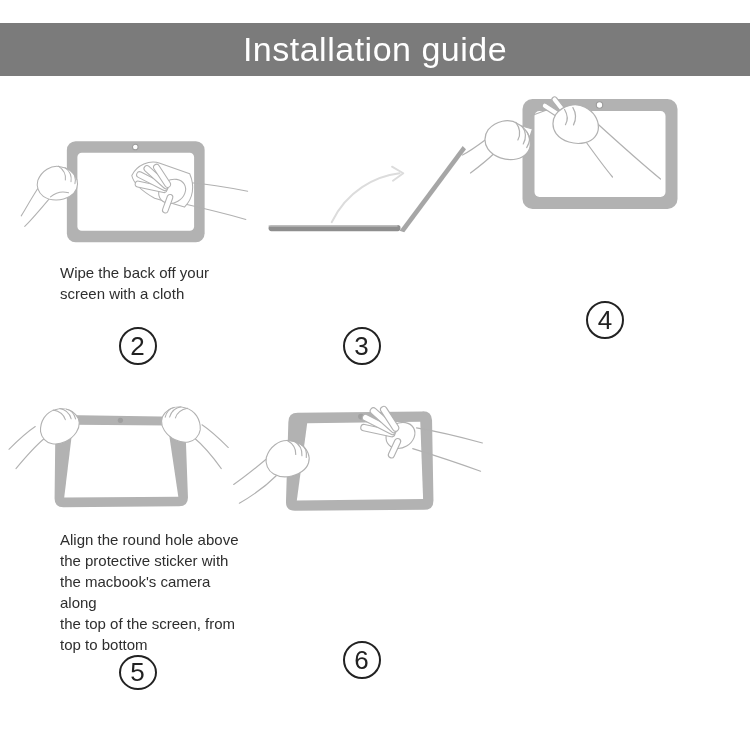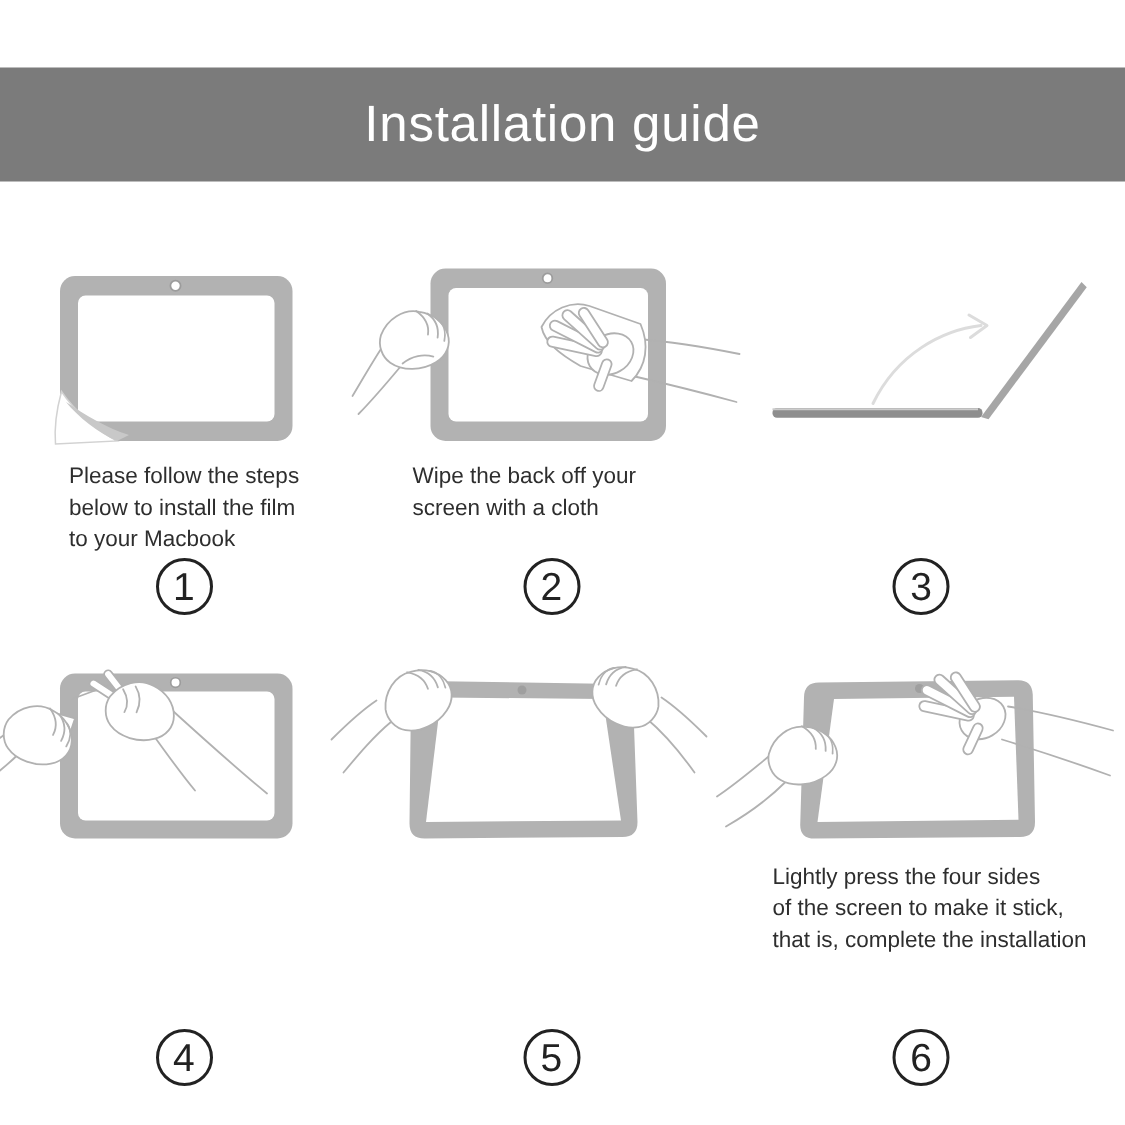--- a/index.html
+++ b/index.html
@@ -2,21 +2,21 @@
 <html style="--header-bg: #7b7b7b; --header-text: #ffffff; --bezel: #b2b2b2; --line: #b1b1b1; --caption-text: #2e2e2e; --number-color: #222222; --laptop-base: #8e8e8e; --laptop-screen: #a6a6a6;"><head>
 <meta charset="utf-8">
 <style>
   html,body{margin:0;padding:0;}
   body{
     width:750px;height:750px;background:#ffffff;overflow:hidden;
     font-family:"Liberation Sans","DejaVu Sans",sans-serif;
     color:var(--caption-text,#2e2e2e);
   }
   .header{
-    margin-top:45px;height:76px;width:750px;
+    margin-top:23px;height:53px;width:750px;
     background:var(--header-bg,#7b7b7b);
     display:flex;align-items:center;justify-content:center;
   }
   .header .title{
     color:var(--header-text,#ffffff);
     font-size:34px;letter-spacing:.5px;
   }
   .grid{
     display:grid;
     grid-template-columns:215px 245px 260px;
@@ -55,35 +55,20 @@
 </style>
 </head>
 <body>
 
 <div class="header">
   <div class="title">Installation guide</div>
 </div>
 
 <div class="grid">
 
-  <div class="step row1 c1">
-    <div class="illus">
-      <svg viewBox="0 0 215 125">
-        <rect x="10" y="8" width="155" height="110" rx="10" fill="var(--bezel,#b2b2b2)"></rect>
-        <rect x="22" y="21" width="131" height="84" rx="5" fill="#ffffff"></rect>
-        <circle cx="87" cy="14.5" r="3.4" fill="#ffffff" stroke="#9c9c9c" stroke-width="1.2"></circle>
-        <path d="M11,85 C19,97 33,110 48,118 L7,120 C6,108 8,96 11,85 Z" fill="#ffffff" stroke="#d2d2d2" stroke-width="1"></path>
-        <path d="M48,118 C36,113 22,102 14,92 C26,100 42,110 56,114 Z" fill="#c8c8c8"></path>
-      </svg>
-    </div>
-    <div class="caption">Please follow the steps
-below to install the film
-to your Macbook</div>
-    <div class="num">1</div>
-  </div>
 
   <div class="step row1 c2">
     <div class="illus">
       <svg viewBox="0 0 245 125">
         <path class="ln" d="M24,66 C14,78 4,90 -6,100"></path>
         <path class="ln" d="M12,52 C4,64 -4,78 -10,88"></path>
         <rect x="42" y="3" width="157" height="115" rx="10" fill="var(--bezel,#b2b2b2)"></rect>
         <rect x="54" y="16" width="133" height="89" rx="5" fill="#ffffff"></rect>
         <circle cx="120" cy="9.5" r="3.2" fill="#ffffff" stroke="#9c9c9c" stroke-width="1.2"></circle>
         <g class="hand" transform="translate(30,52) rotate(-10)">
@@ -185,20 +170,25 @@
           <path d="M19,-12 C23,-8 23,-2 21,3" fill="none"></path>
         </g>
         <g class="hand" transform="translate(173,25) scale(-1,1) rotate(-35)">
           <path d="M-20,-8 C-14,-18 -2,-23 8,-19 C17,-16 23,-9 24,-1 C25,6 21,13 13,16 C3,20 -10,18 -17,11 C-22,6 -23,-2 -20,-8 Z"></path>
           <path d="M6,-20 C11,-15 13,-9 11,-3" fill="none"></path>
           <path d="M13,-17 C18,-12 19,-6 17,0" fill="none"></path>
           <path d="M19,-12 C23,-8 23,-2 21,3" fill="none"></path>
         </g>
       </svg>
     </div>
+    <div class="caption">Align the round hole above
+the protective sticker with
+the macbook's camera along
+the top of the screen, from
+top to bottom</div>
     <div class="num">5</div>
   </div>
 
   <div class="step row2 c3">
     <div class="illus">
       <svg viewBox="0 0 260 125">
         <path class="ln" d="M34,80 C22,92 8,102 -6,110"></path>
         <path class="ln" d="M24,62 C12,72 0,82 -12,90"></path>
         <path d="M56,14 L188,12.5 Q198,12 198.5,22 L200,107 Q200,117 190,117 L53,118 Q43,118 43.5,108 L46,24 Q46,14 56,14 Z" fill="var(--bezel,#b2b2b2)"></path>
         <path d="M66,25 L186,23.5 L189,105.5 L55,107 Z" fill="#ffffff"></path>
@@ -224,19 +214,16 @@
             </g>
           <g transform="rotate(237)">
               <rect x="6" y="-3.4" width="30" height="6.8" rx="3.4"></rect>
             </g>
           <g transform="rotate(115)">
               <rect x="4" y="-3.2" width="22" height="6.4" rx="3.2"></rect>
             </g>
         </g>
       </svg>
     </div>
-    <div class="caption">Lightly press the four sides
-of the screen to make it stick,
-that is, complete the installation</div>
     <div class="num">6</div>
   </div>
 
 </div>
 
 </body></html>

